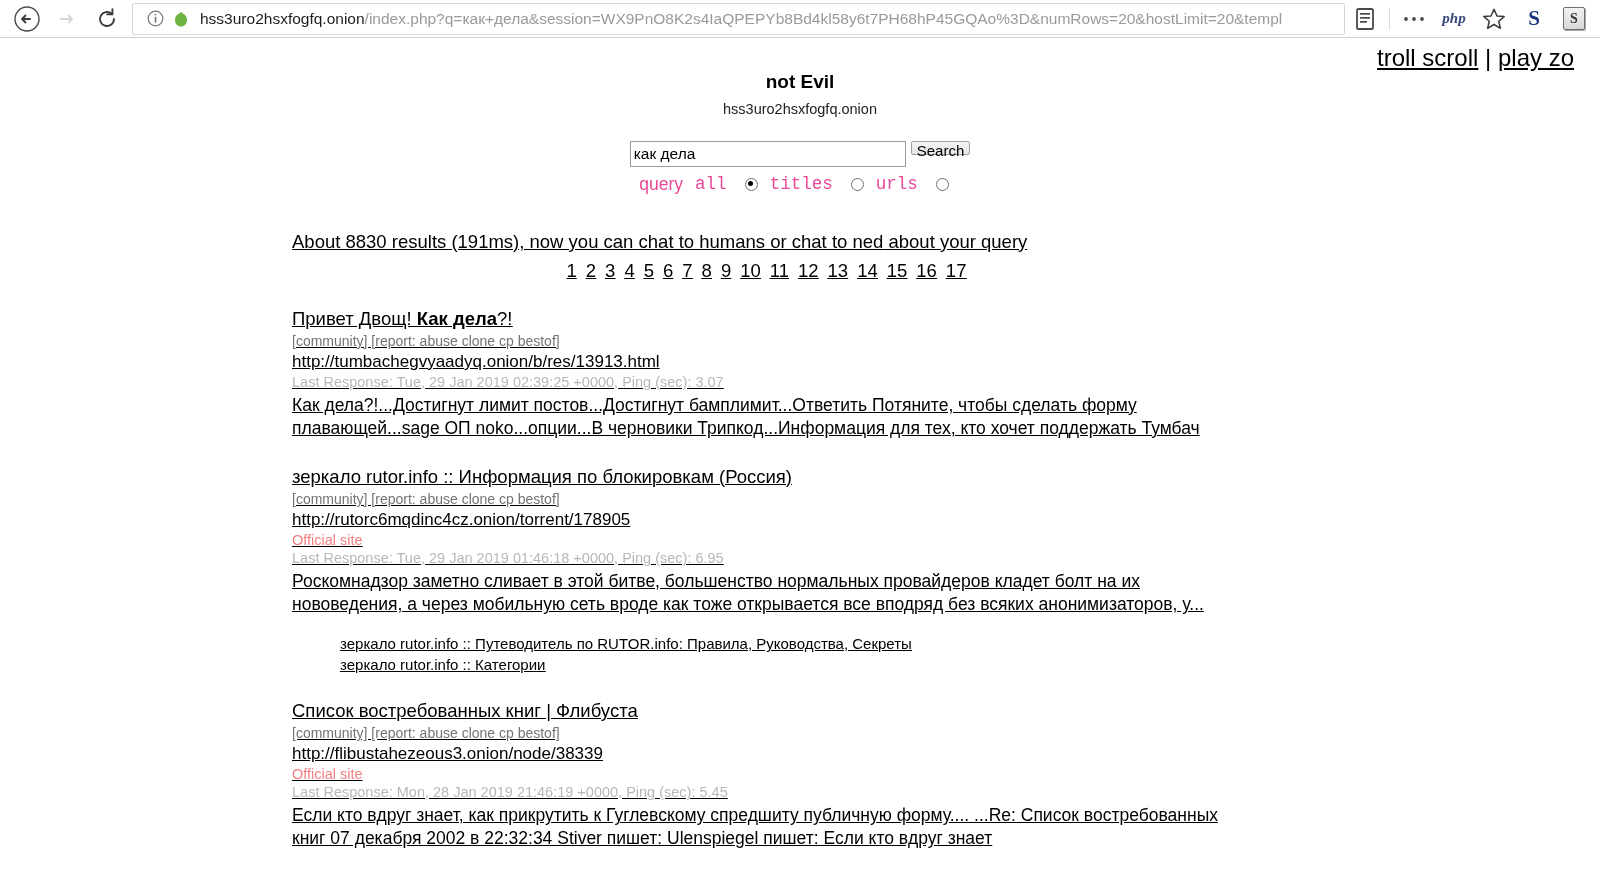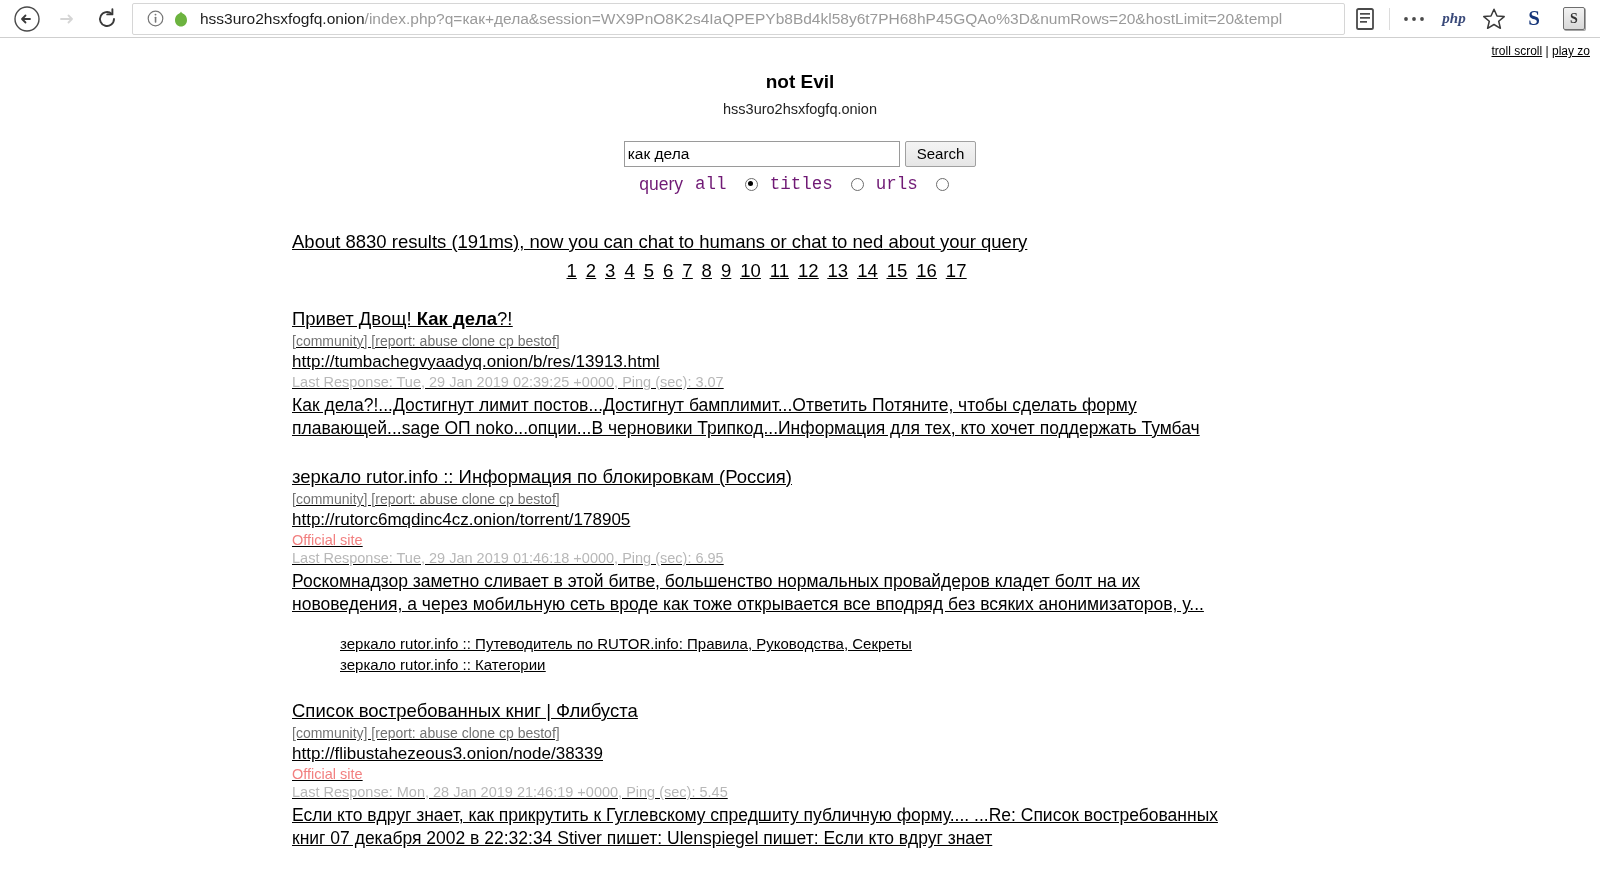--- a/index.html
+++ b/index.html
@@ -106,22 +106,22 @@
 
   
   .page {
     position: relative;
     height: 832px;
     background: #ffffff;
     overflow: hidden;
   }
   .topright-links {
     position: absolute;
-    top: 6px; right: 10px;
-    font-size: 12px;
+    top: 6px; right: 26px;
+    font-size: 24px;
     color: #000;
     white-space: nowrap;
   }
   .topright-links a {
     color: #000;
     text-decoration: underline;
   }
 
   .site-head {
     text-align: center;
@@ -156,38 +156,38 @@
     font-size: 15.5px;
     padding: 1px 3px;
     border: 1px solid #9a9a9a;
     border-radius: 0;
     background: #fff;
     color: #000;
     box-sizing: content-box;
     outline: none;
   }
   .search-btn {
-    height: 26px;
-    padding: 0 11px;
+    height: 14px;
+    padding: 0 5px;
     font-family: "Liberation Sans", sans-serif;
     font-size: 15px;
     border: 1px solid #a0a0a0;
     background: linear-gradient(#f4f4f4,#e6e6e6);
     color: #000;
     border-radius: 2px;
     cursor: pointer;
   }
   .radio-row {
     margin-top: 7px;
     display: flex;
     justify-content: center;
     align-items: center;
     gap: 0;
     font-size: 17.5px;
-    color: #701a75;
+    color: #ec4899;
   }
   .radio-row .lbl { margin-right: 12px; }
   .radio-row .opt { display: flex; align-items: center; gap: 18px; margin-right: 12px; font-family: Liberation Mono, monospace; }
   .radio {
     width: 13px; height: 13px;
     border-radius: 50%;
     border: 1.5px solid #6d6d6d;
     background: #fff;
     display: inline-block;
     position: relative;

